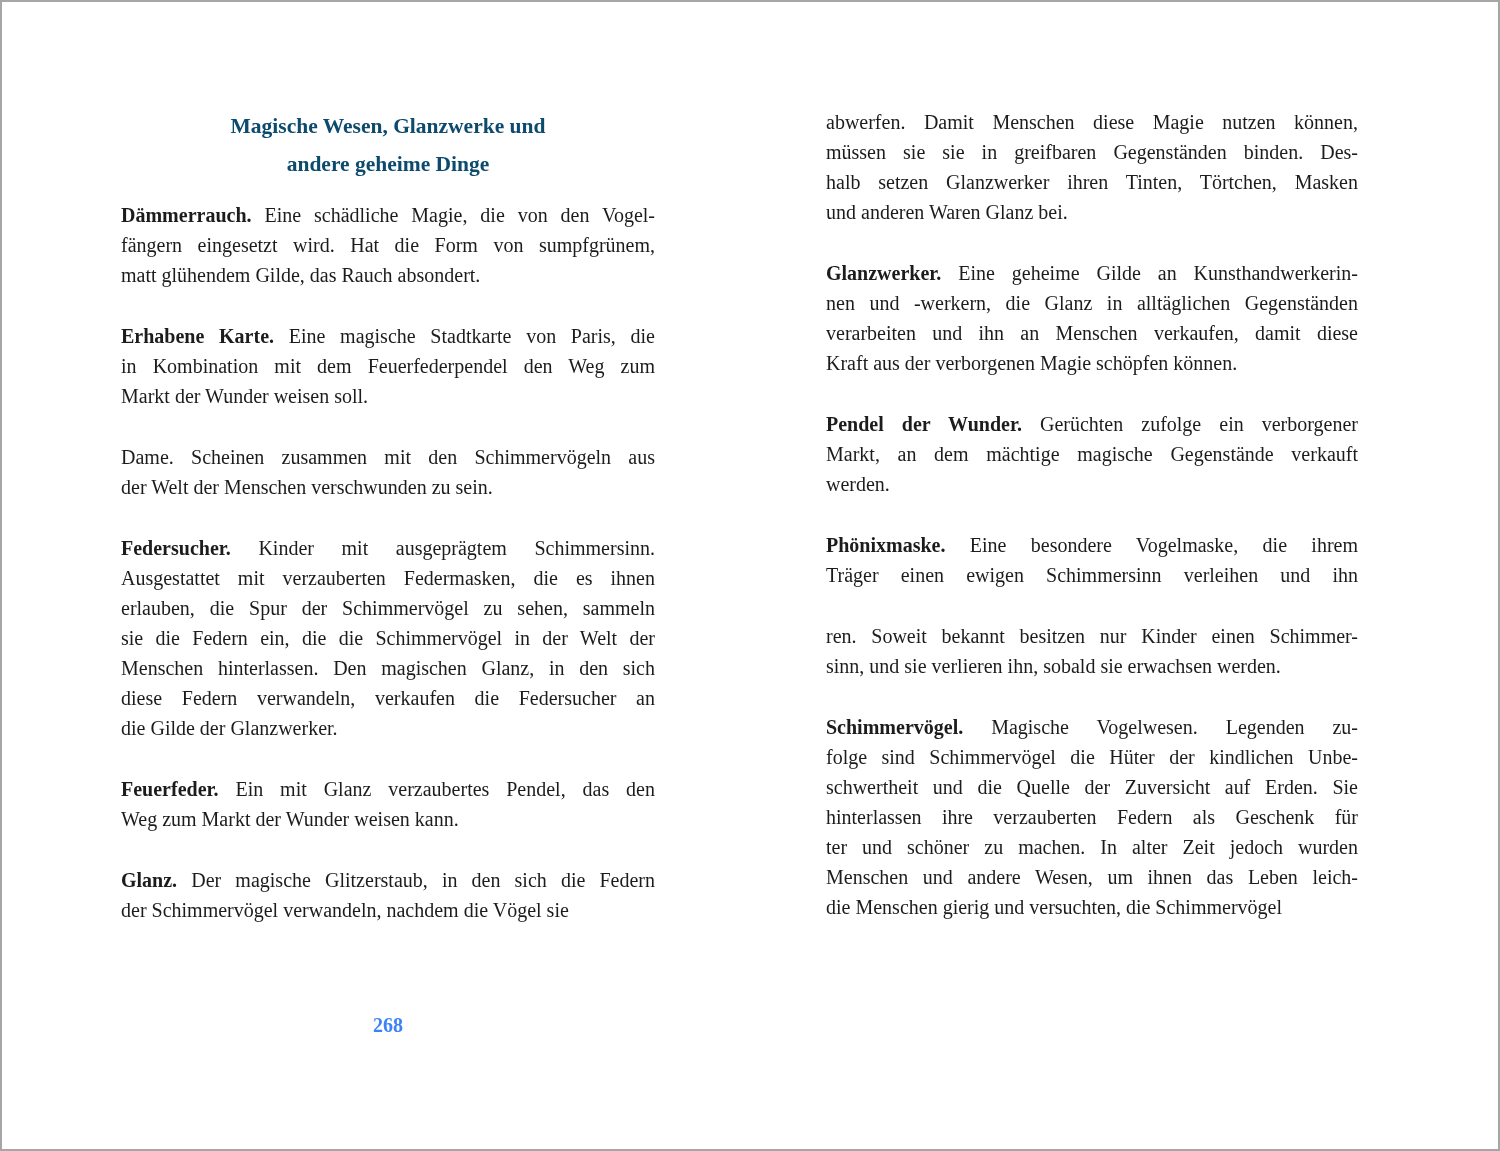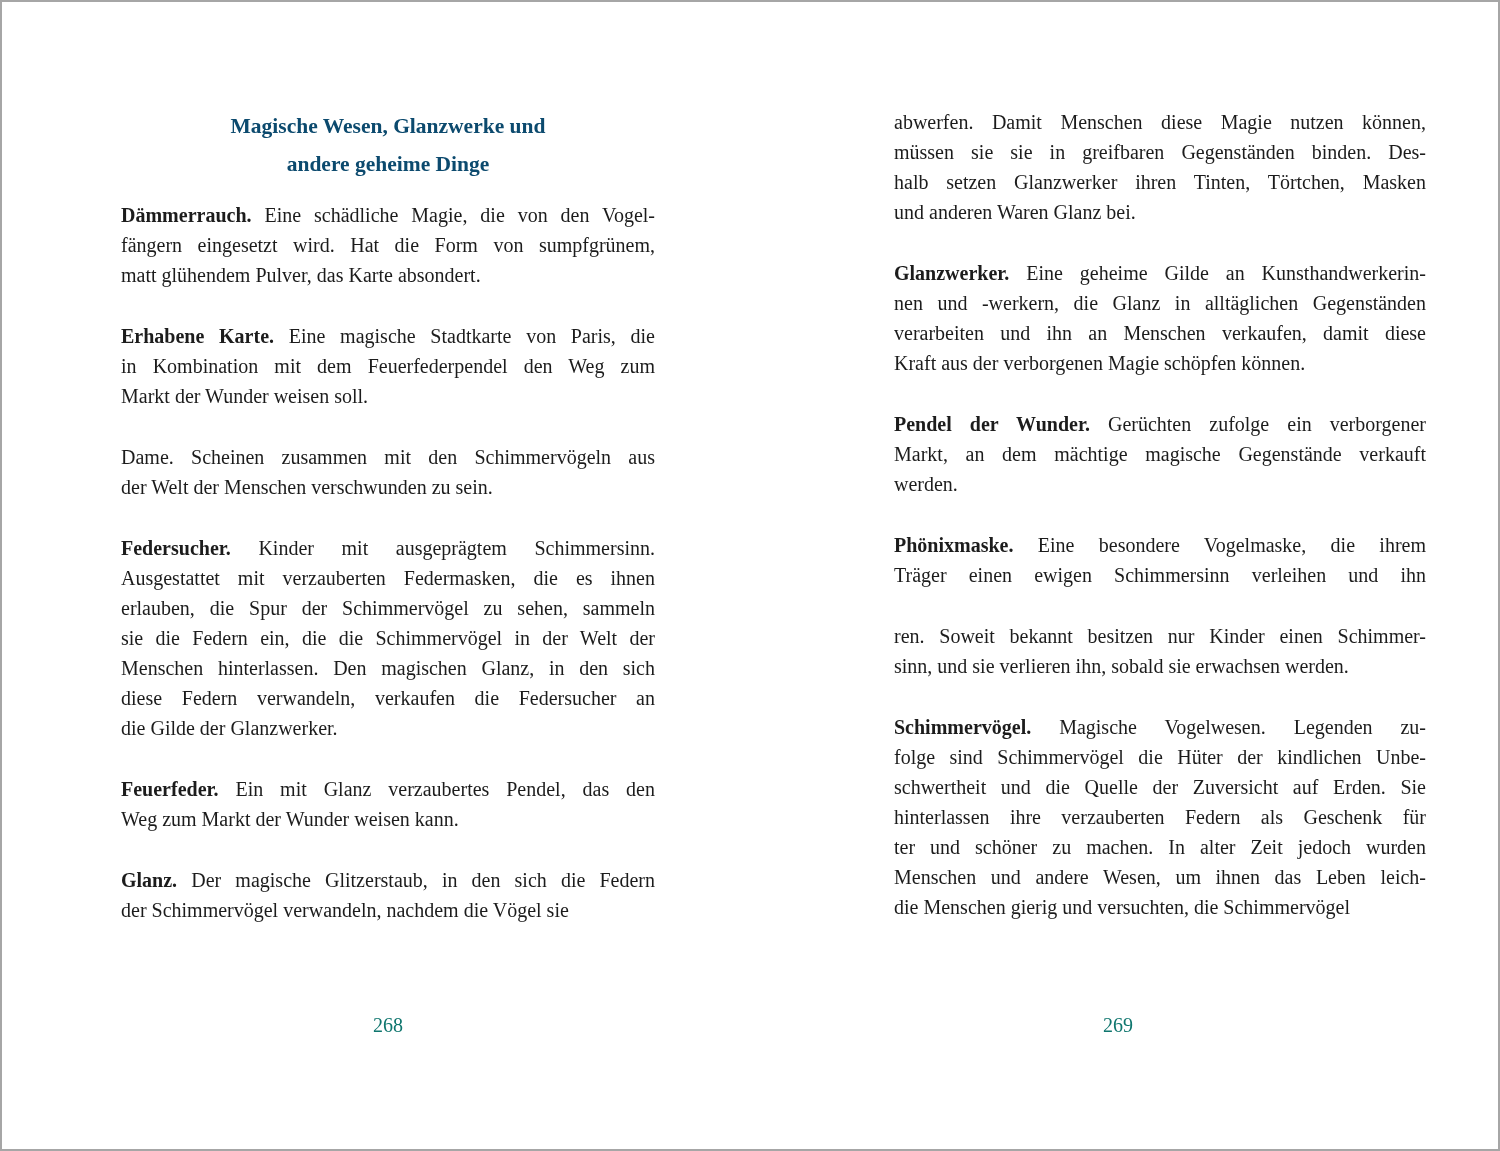--- a/index.html
+++ b/index.html
@@ -20,21 +20,21 @@
     inset: 0;
     box-sizing: border-box;
     border: 2px solid #a6a6a6;
     background: #ffffff;
   }
   .page-col {
     position: absolute;
     top: 105px;
   }
   .col-left  { left: 119px; width: 534px; }
-  .col-right { left: 892px; width: 532px; }
+  .col-right { left: 824px; width: 532px; }
 
   .heading {
     text-align: center;
     font-weight: 700;
     font-size: 21.5px;
     line-height: 38px;
     margin: 0 0 17px 0;
     color: #0c4a6e;
   }
   .entry { margin: 0 0 31px 0; }
@@ -49,40 +49,41 @@
   }
   .line.last { text-align-last: left; }
   .term { font-weight: 700; }
 
   .pagenum {
     position: absolute;
     top: 1008px;
     font-size: 20px;
     line-height: 30px;
     text-align: center;
-    color: #0f766e;
+    color: #3b82f6;
+    font-weight: bold;
   }
   .pagenum-left  { left: 119px; width: 534px; }
   .pagenum-right { left: 850px; width: 532px; }
 </style>
 </head>
 <body>
 
 <div class="sheet">
 
   <div class="page-col col-left">
     <div class="heading">
       <div>Magische Wesen, Glanzwerke und</div>
       <div>andere geheime Dinge</div>
     </div>
     <div>
         <div class="entry">
           <div class="line"><span class="term">Dämmerrauch.</span> Eine schädliche Magie, die von den Vogel-</div>
           <div class="line">fängern eingesetzt wird. Hat die Form von sumpfgrünem,</div>
-          <div class="line last">matt glühendem Pulver, das Karte absondert.</div>
+          <div class="line last">matt glühendem Gilde, das Rauch absondert.</div>
         </div>
         <div class="entry">
           <div class="line"><span class="term">Erhabene Karte.</span> Eine magische Stadtkarte von Paris, die</div>
           <div class="line">in Kombination mit dem Feuerfederpendel den Weg zum</div>
           <div class="line last">Markt der Wunder weisen soll.</div>
         </div>
         <div class="entry">
           <div class="line">Dame. Scheinen zusammen mit den Schimmervögeln aus</div>
           <div class="line last">der Welt der Menschen verschwunden zu sein.</div>
         </div>
@@ -139,15 +140,14 @@
           <div class="line">schwertheit und die Quelle der Zuversicht auf Erden. Sie</div>
           <div class="line">hinterlassen ihre verzauberten Federn als Geschenk für</div>
           <div class="line">ter und schöner zu machen. In alter Zeit jedoch wurden</div>
           <div class="line">Menschen und andere Wesen, um ihnen das Leben leich-</div>
           <div class="line last">die Menschen gierig und versuchten, die Schimmervögel</div>
         </div>
       </div>
   </div>
 
   <div class="pagenum pagenum-left">268</div>
-  <div class="pagenum pagenum-right">269</div>
 
 </div>
 
 </body></html>

